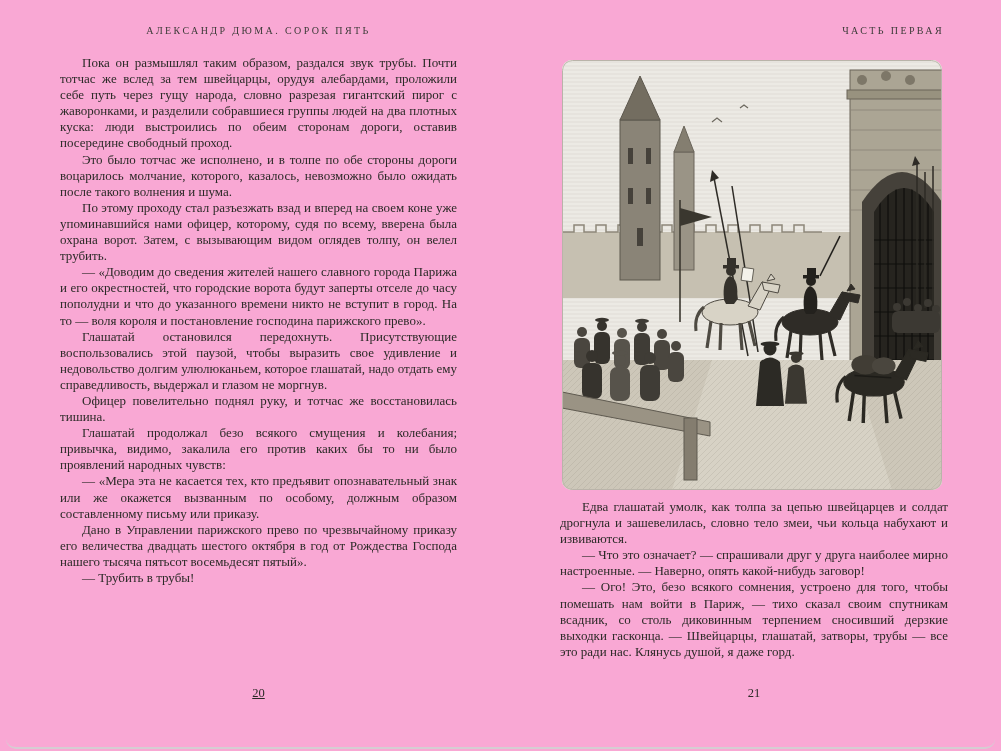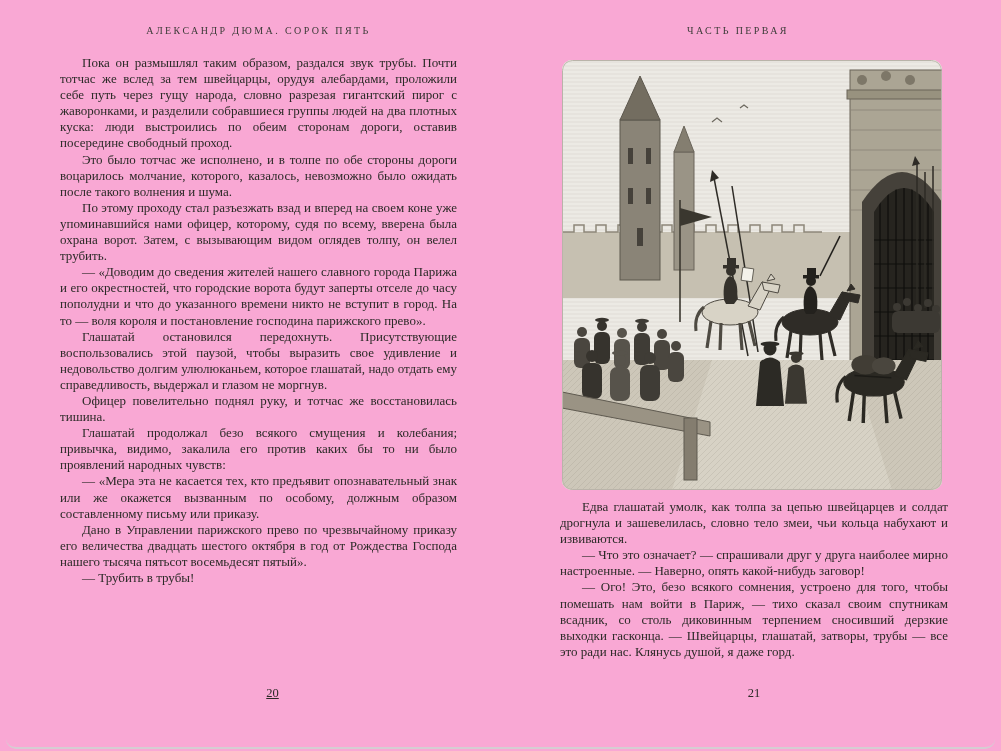--- a/index.html
+++ b/index.html
@@ -22,40 +22,40 @@
     position: absolute;
     top: 25px;
     font-size: 10px;
     letter-spacing: 2.4px;
     color: #3c3b38;
     text-align: center;
     font-weight: 400;
     white-space: nowrap;
   }
   .rh-left  { left: 60px;  width: 397px; }
-  .rh-right { left: 544px; width: 388px; }
+  .rh-right { left: 556px; width: 388px; text-align: right; }
   .text-block {
     position: absolute;
     font-size: 13px;
     line-height: 16.1px;
     text-align: justify;
     color: #2b2a27;
   }
   .tb-left  { left: 60px;  top: 55px;  width: 397px; }
   .tb-right { left: 560px; top: 499px; width: 388px; }
   .text-block p { margin: 0; text-indent: 22px; }
   .text-block p.no-indent { text-indent: 0; }
   .page-number {
     position: absolute;
     top: 686px;
     font-size: 12.5px;
     text-align: center;
     color: #2b2a27;
   }
-  .pn-left  { left: 74px;  width: 397px; text-decoration: underline; }
+  .pn-left  { left: 60px;  width: 397px; text-decoration: underline; }
   .pn-right { left: 560px; width: 388px; }
   .illustration {
     position: absolute;
     left: 562px;
     top: 60px;
     width: 380px;
     height: 430px;
     border-radius: 10px;
     overflow: hidden;
     box-shadow: inset 0 0 0 1px #d9d5cc;

